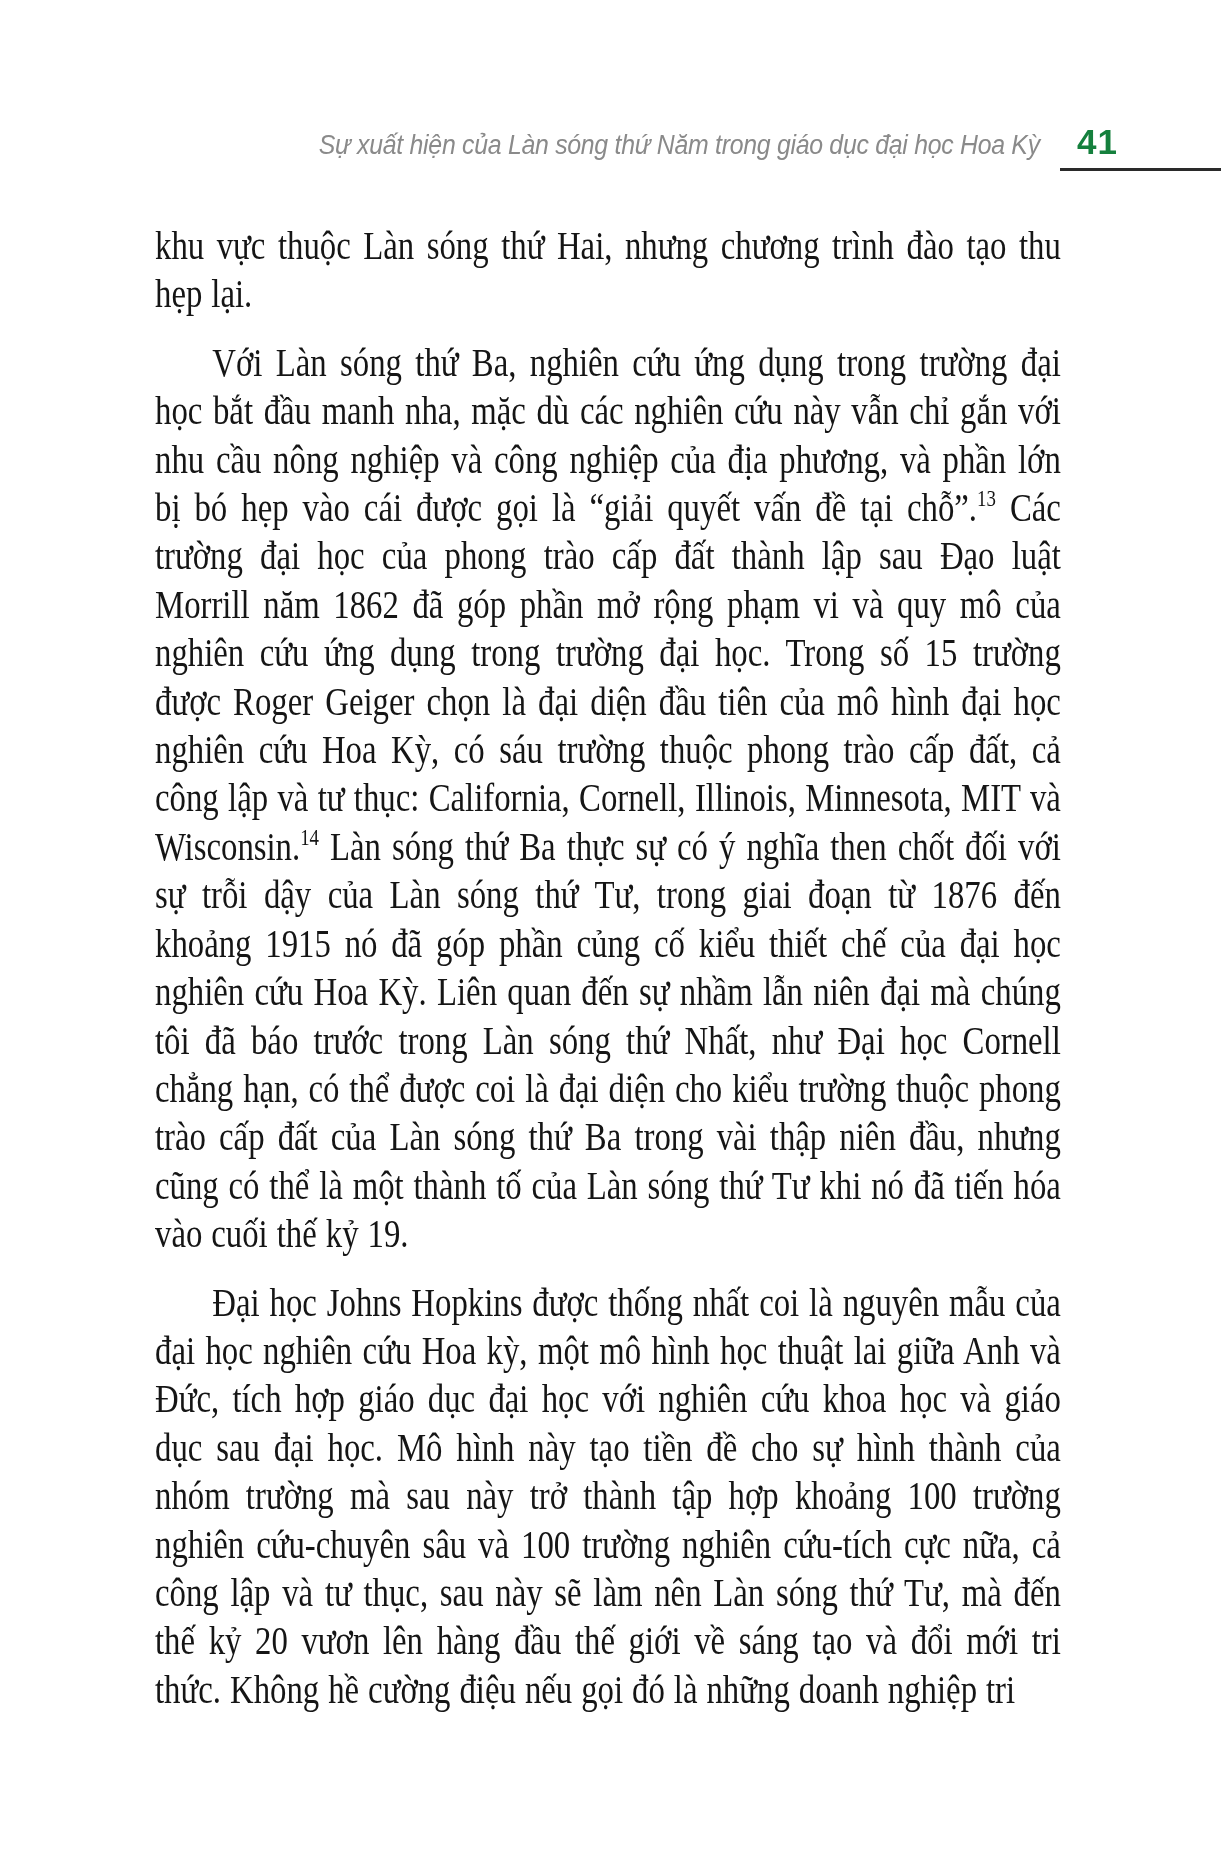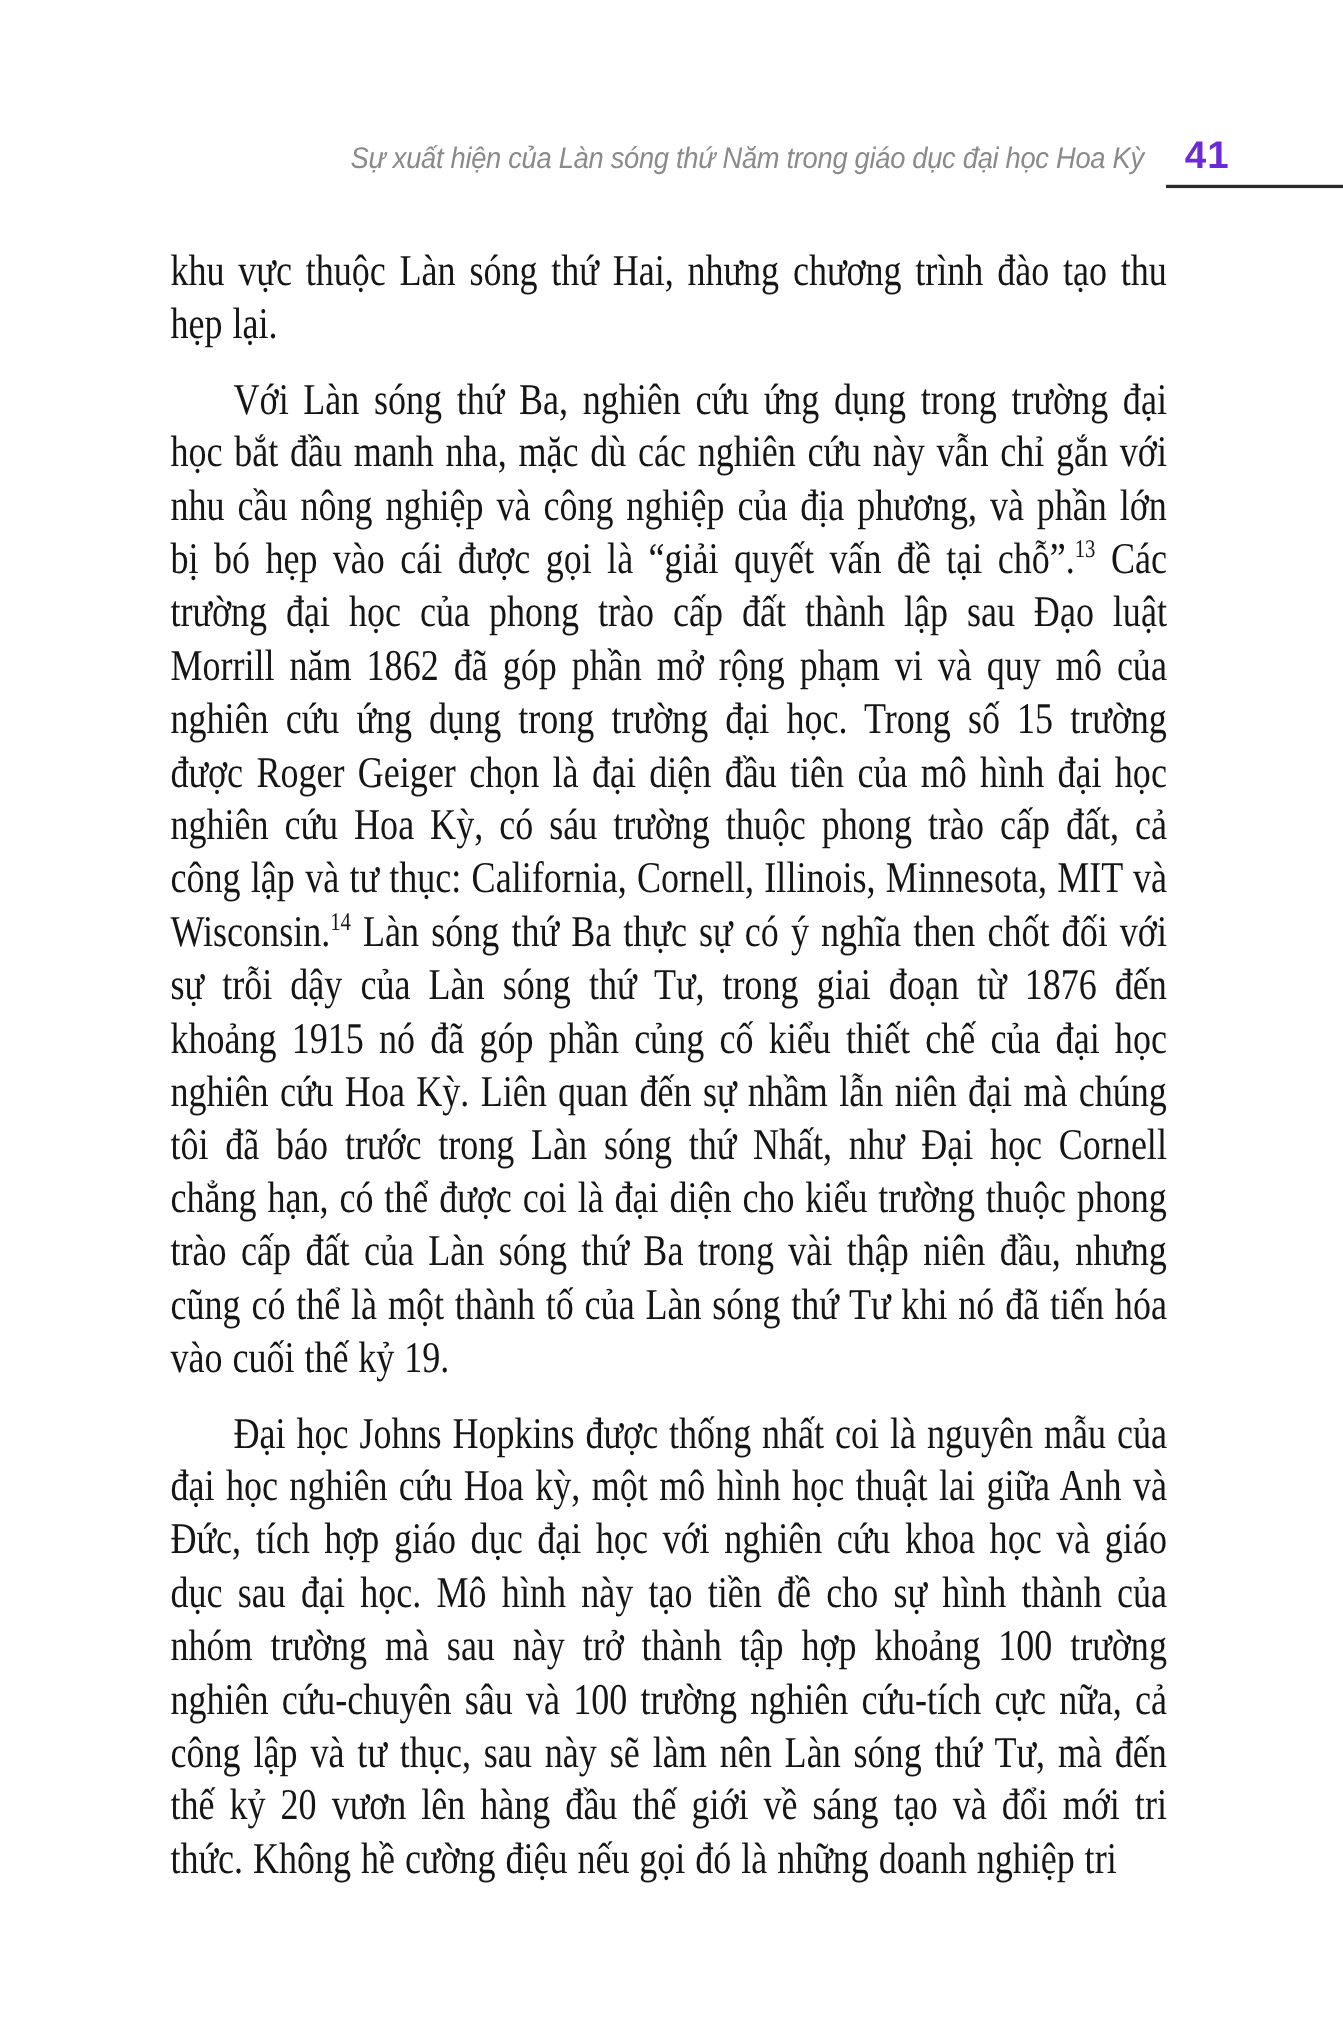--- a/index.html
+++ b/index.html
@@ -42,21 +42,21 @@
   }
   .page-number-box {
     box-sizing: border-box;
     width: 161px;
     padding: 0 0 9px 17px;
     border-bottom: 3px solid #2a2a2a;
     font-family: "Liberation Sans", "DejaVu Sans", sans-serif;
     font-weight: bold;
     font-size: 35px;
     letter-spacing: 1px;
-    color: #6d28d9;
+    color: #15803d;
     line-height: 1;
   }
   
   .text-block {
     position: absolute;
     left: 155px;
     top: 222px;
     width: 1106px;            
     transform: scaleX(0.819);
     transform-origin: 0 0;

